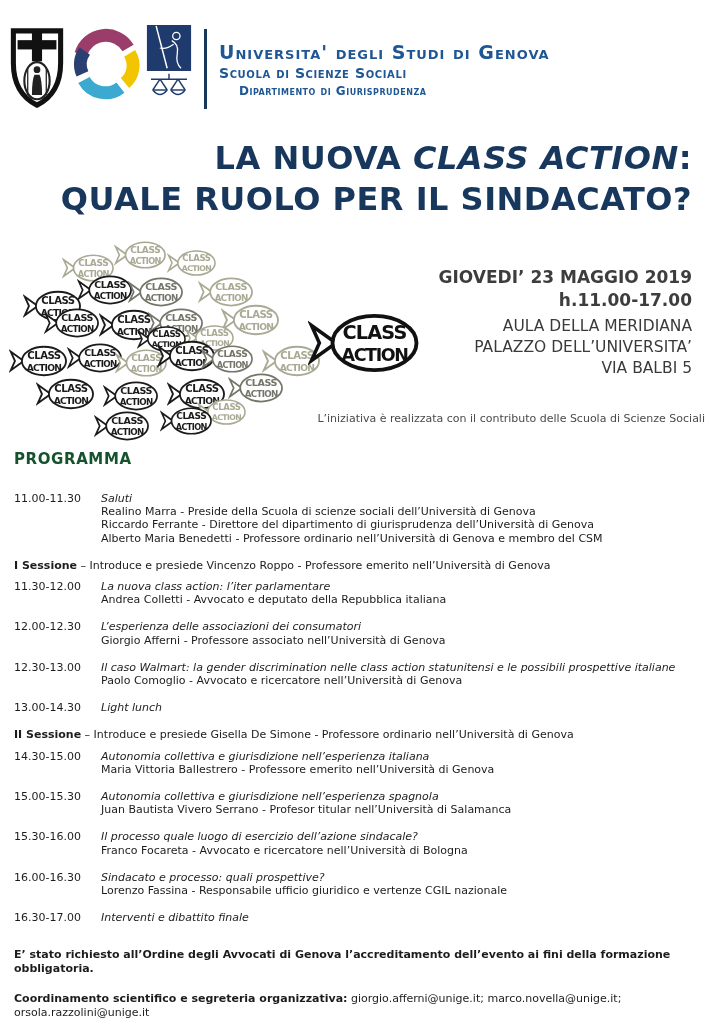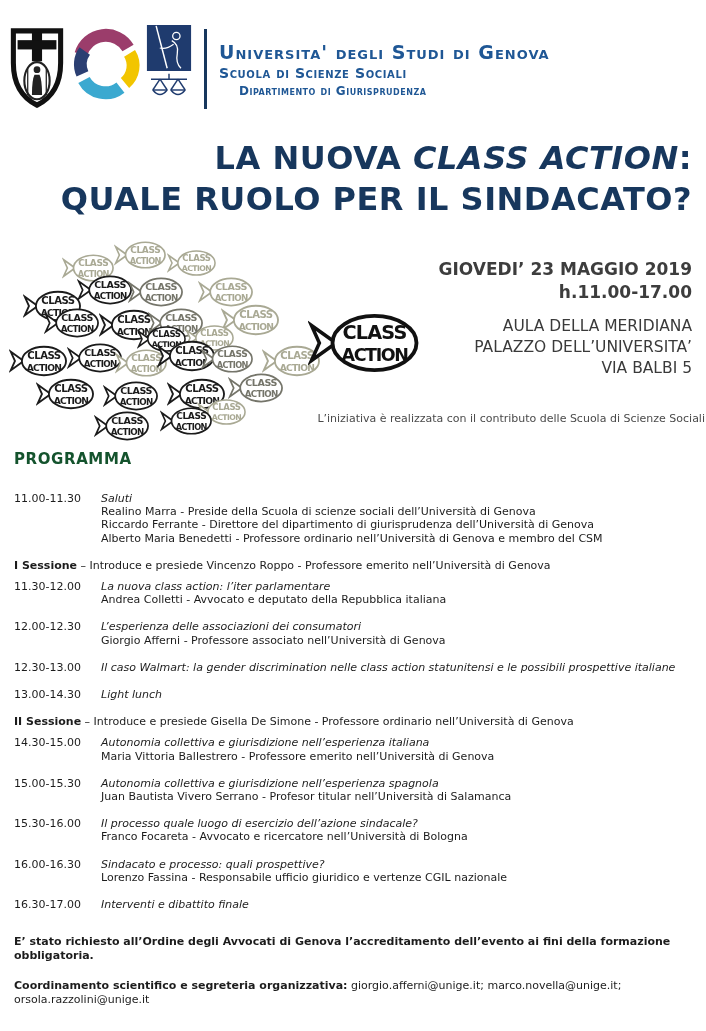--- a/index.html
+++ b/index.html
@@ -19,21 +19,21 @@
   .brand-l2{font-size:14px;font-variant:small-caps;font-weight:600;letter-spacing:.6px;line-height:19px;}
   .brand-l3{font-size:12px;font-variant:small-caps;font-weight:600;letter-spacing:.5px;line-height:17px;margin-left:20px;}
   
   .title{margin:24px 14px 0 0;text-align:right;color:#17375D;font-size:32px;line-height:41px;font-weight:600;letter-spacing:.5px;white-space:nowrap;padding-left:44px;}
   .title em{font-style:italic;}
   
   .hero{position:relative;height:212px;margin-top:10px;}
   #fish-school{position:absolute;inset:0;}
   .fish{position:absolute;}
   .bigfish{position:absolute;left:308px;top:78px;width:112px;height:70px;}
-  .event-date{position:absolute;right:14px;top:28px;text-align:right;font-weight:bold;font-size:17px;line-height:23px;color:#3d3d3d;}
+  .event-date{position:absolute;right:14px;top:36px;text-align:right;font-weight:bold;font-size:17px;line-height:23px;color:#3d3d3d;}
   .event-venue{position:absolute;right:14px;top:86px;text-align:right;font-size:15.5px;line-height:21px;color:#3a3a3a;}
   .event-note{position:absolute;right:1px;top:182px;font-size:11px;color:#4a4a4a;white-space:nowrap;}
   
   .programma-heading{margin:8px 0 24px 14px;font-size:15px;font-weight:700;letter-spacing:.6px;color:#14532d;}
   #program-rows{font-size:11px;line-height:13.2px;}
   .slot-row{display:flex;margin-bottom:14px;}
   .slot-time{flex:0 0 101px;padding-left:14px;box-sizing:border-box;}
   .slot-content{flex:1;padding-right:4px;}
   .slot-title{font-style:italic;}
   .session-row{margin:13px 0 8px 0;padding-left:14px;}
@@ -311,20 +311,21 @@
       <div class="slot-time">12.00-12.30</div>
       <div class="slot-content">
         <div class="slot-title">L’esperienza delle associazioni dei consumatori</div>
         <div class="speaker-line">Giorgio Afferni - Professore associato nell’Università di Genova</div>
       </div>
     </div>
     <div class="slot-row">
       <div class="slot-time">12.30-13.00</div>
       <div class="slot-content">
         <div class="slot-title">Il caso Walmart: la gender discrimination nelle class action statunitensi e le possibili prospettive italiane</div>
+        <div class="speaker-line">Paolo Comoglio - Avvocato e ricercatore nell’Università di Genova</div>
       </div>
     </div>
     <div class="slot-row">
       <div class="slot-time">13.00-14.30</div>
       <div class="slot-content">
         <div class="slot-title">Light lunch</div>
       </div>
     </div>
     <div class="session-row"><strong>II Sessione</strong><span> – Introduce e presiede Gisella De Simone - Professore ordinario nell’Università di Genova</span></div>
     <div class="slot-row">

